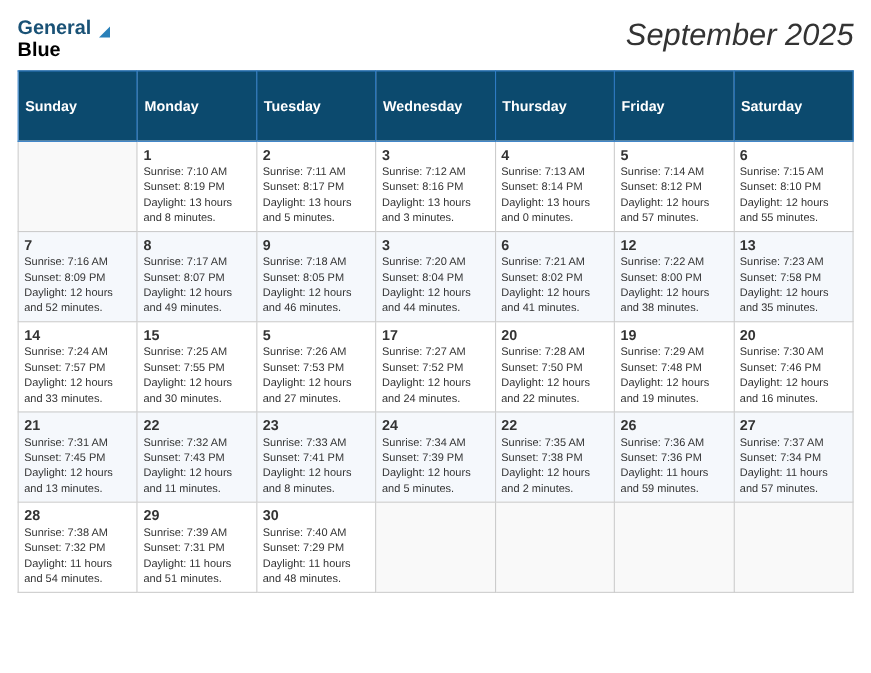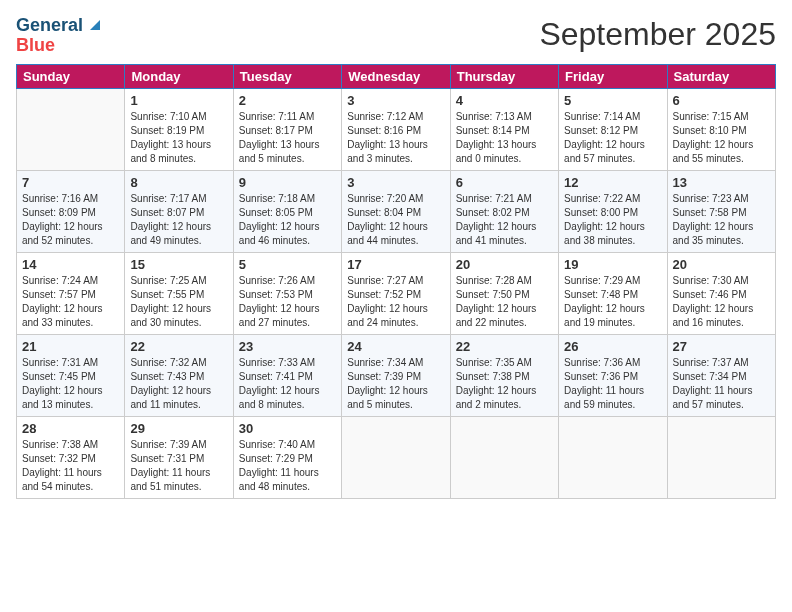--- a/index.html
+++ b/index.html
@@ -18,47 +18,48 @@
     }
     .logo {
       display: flex;
       flex-direction: column;
       font-size: 18px;
       font-weight: bold;
       color: #1a5276;
       line-height: 1.1;
     }
     .logo-general { color: #1a5276; }
-    .logo-blue { color: #ef4444; }
+    .logo-blue { color: #000000; }
     .logo-row {
       display: flex;
-      align-items: flex-start;
+      align-items: flex-end;
     }
     .title-block {
       text-align: right;
     }
     .month-title {
-      font-size: 32px;
+      font-size: 28px;
       color: #333;
       font-weight: normal;
+      font-style: italic;
     }
     .location {
       font-size: 15px;
       color: #555;
     }
     table {
       width: 100%;
       border-collapse: collapse;
       font-size: 11px;
     }
     thead tr th {
-      background-color: #be185d;
+      background-color: #0c4a6e;
       color: #fff;
       text-align: left;
-      padding: 4px 6px;
+      padding: 24px 6px;
       font-size: 13px;
       font-weight: bold;
       border: 1px solid #2e7bc4;
     }
     tbody tr td {
       border: 1px solid #ccc;
       vertical-align: top;
       padding: 4px 5px;
       width: 14.28%;
       height: 80px;

